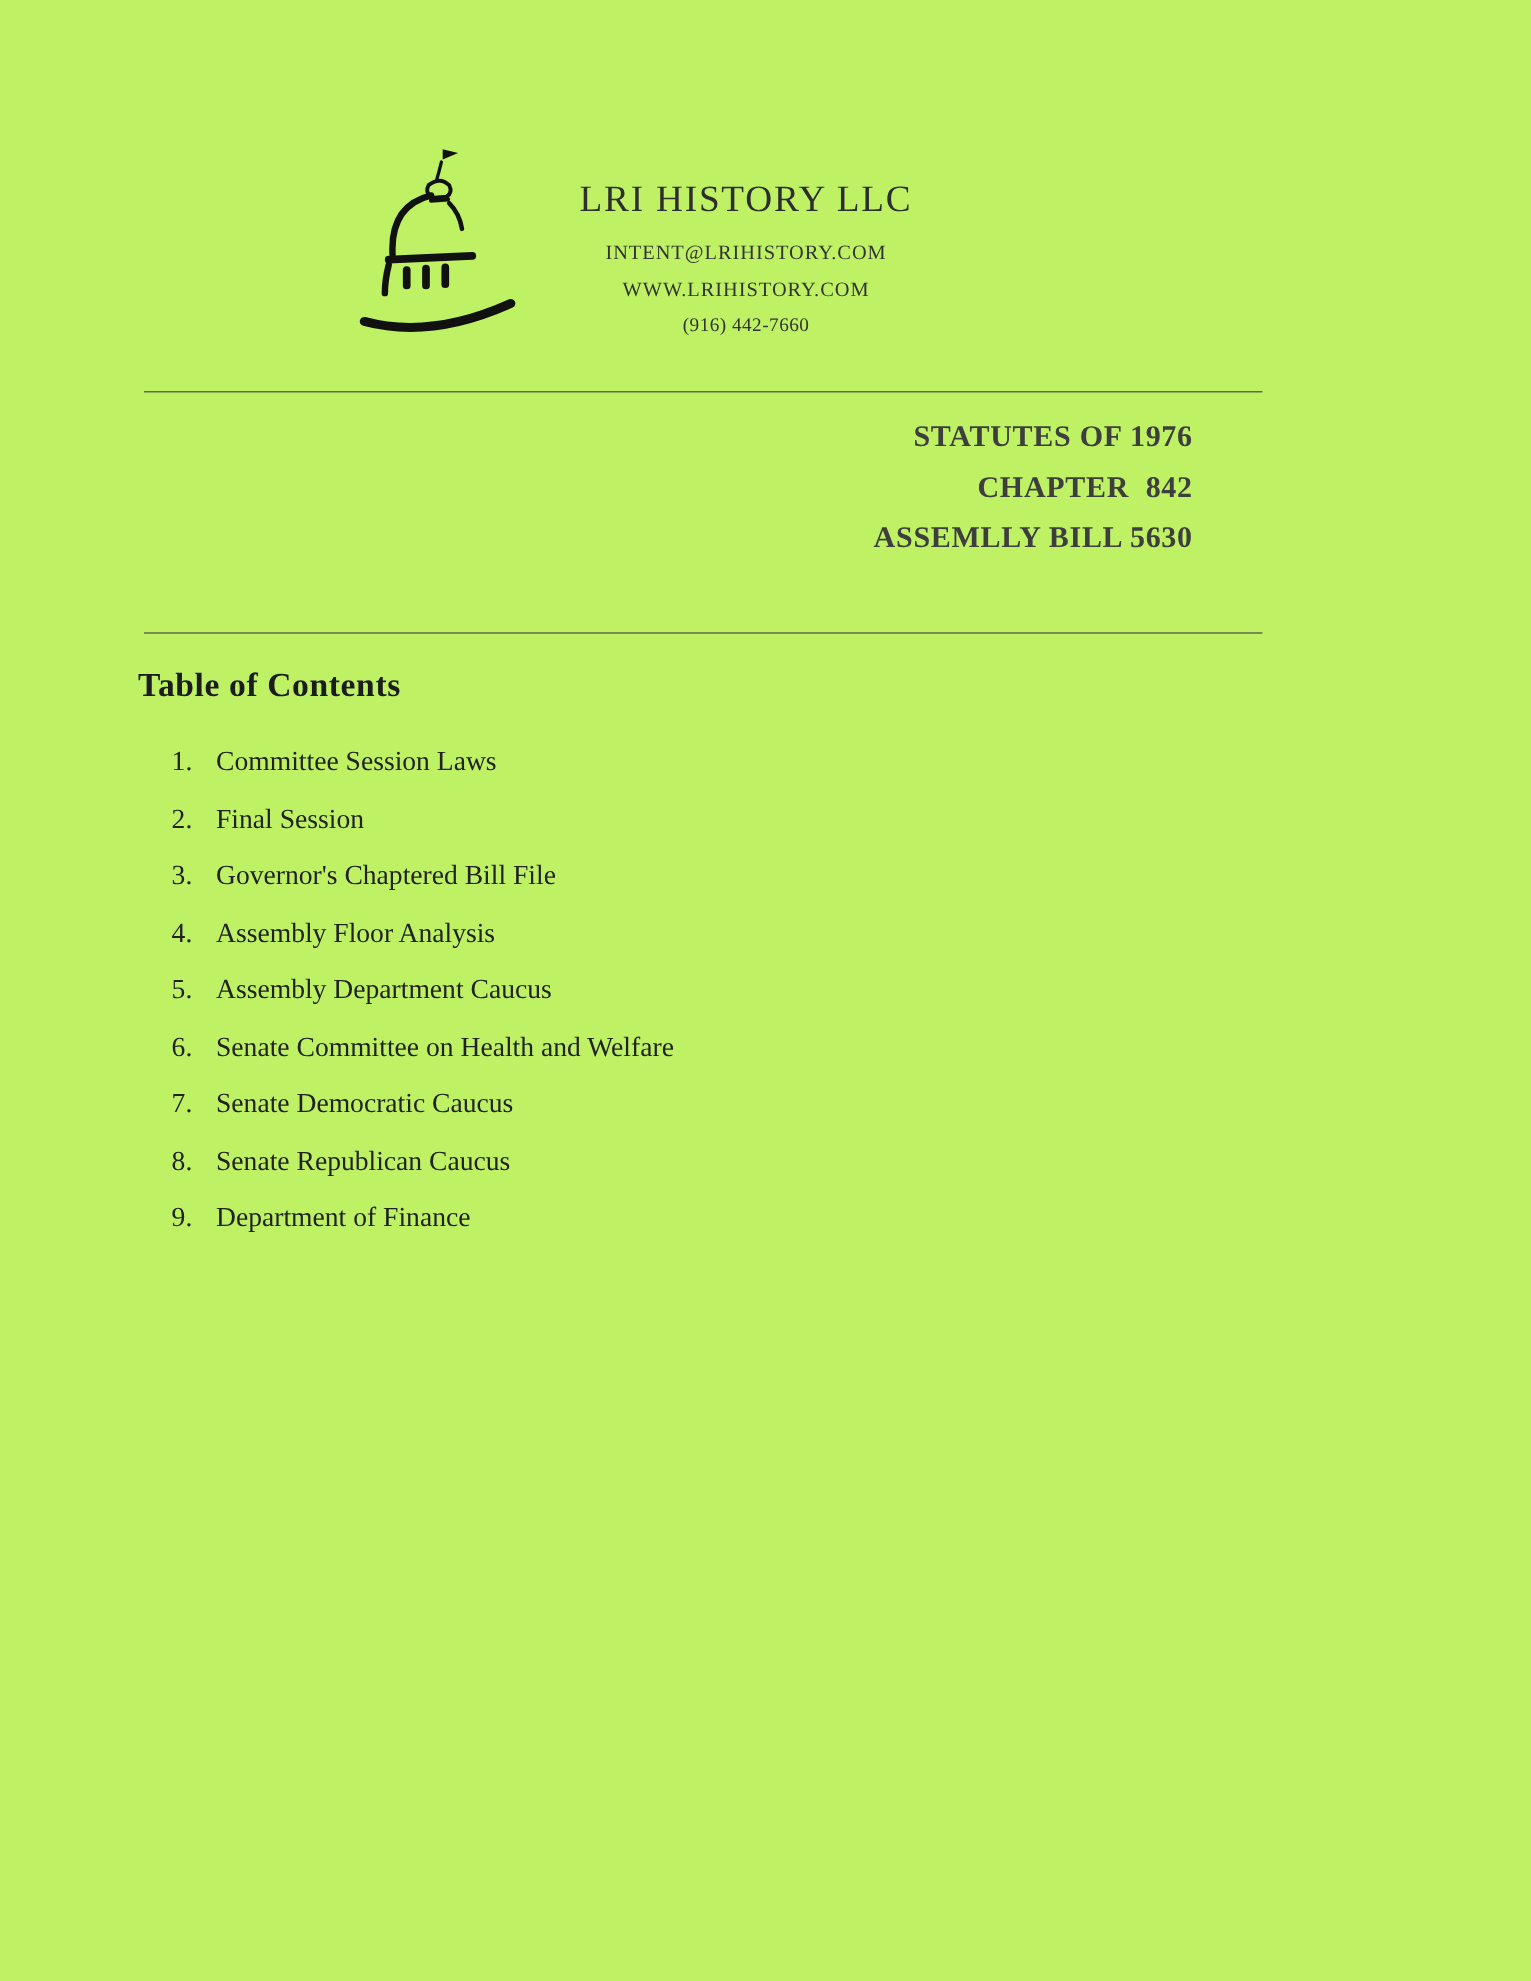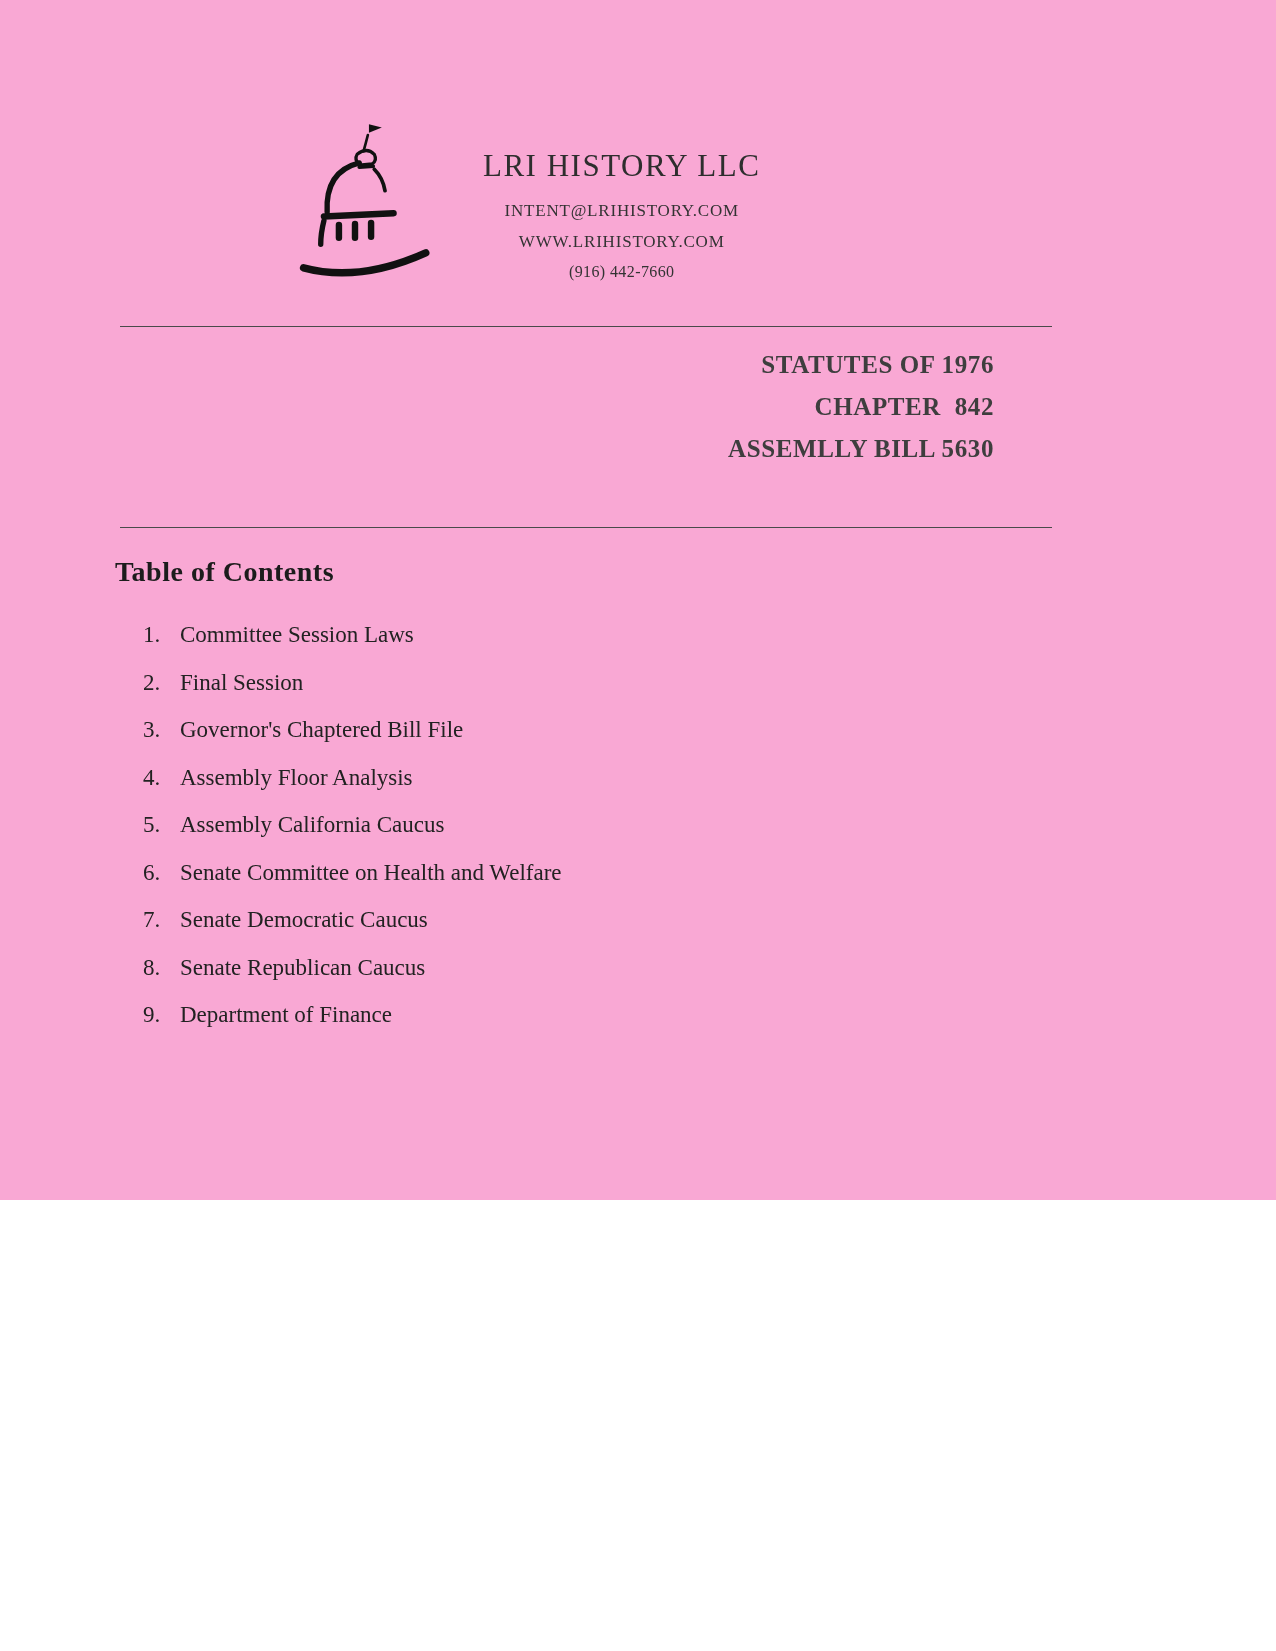--- a/index.html
+++ b/index.html
@@ -1,21 +1,21 @@
 <!DOCTYPE html>
 <html><head>
 <meta charset="utf-8">
 <style>
   * { margin: 0; padding: 0; box-sizing: border-box; }
   html, body { background: #ffffff; }
   .page {
     position: relative;
     width: 1276px;
-    height: 1200px;
-    background: #f9a8d4;
+    height: 1651px;
+    background: #bef264;
     font-family: "Liberation Serif", serif;
     color: #1f1f1f;
     overflow: hidden;
   }
 
   
   .letterhead {
     position: absolute;
     top: 120px;
     left: 295px;
@@ -170,21 +170,21 @@
     <div class="toc-item">
       <span class="toc-num">3.</span>
       <span class="toc-label">Governor's Chaptered Bill File</span>
     </div>
     <div class="toc-item">
       <span class="toc-num">4.</span>
       <span class="toc-label">Assembly Floor Analysis</span>
     </div>
     <div class="toc-item">
       <span class="toc-num">5.</span>
-      <span class="toc-label">Assembly California Caucus</span>
+      <span class="toc-label">Assembly Department Caucus</span>
     </div>
     <div class="toc-item">
       <span class="toc-num">6.</span>
       <span class="toc-label">Senate Committee on Health and Welfare</span>
     </div>
     <div class="toc-item">
       <span class="toc-num">7.</span>
       <span class="toc-label">Senate Democratic Caucus</span>
     </div>
     <div class="toc-item">

